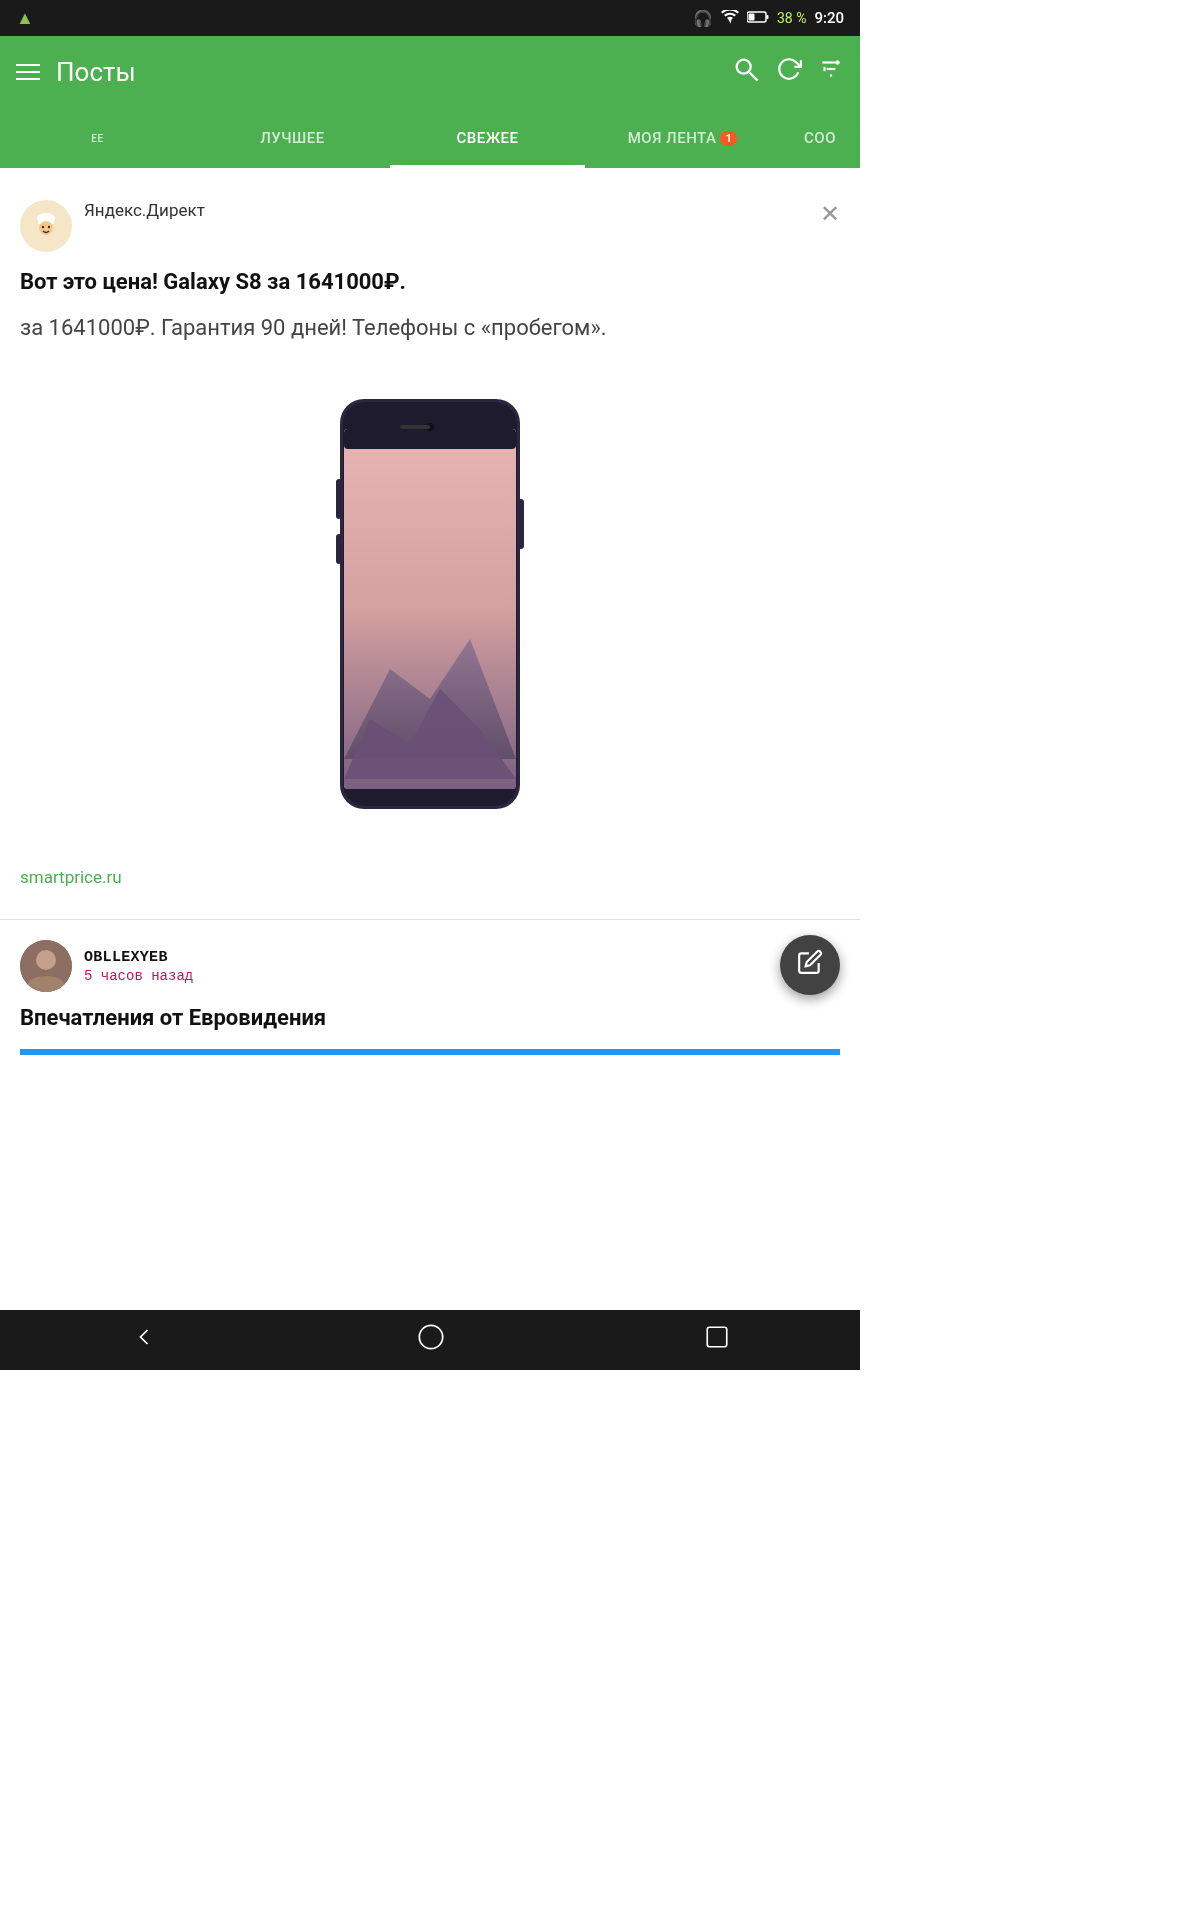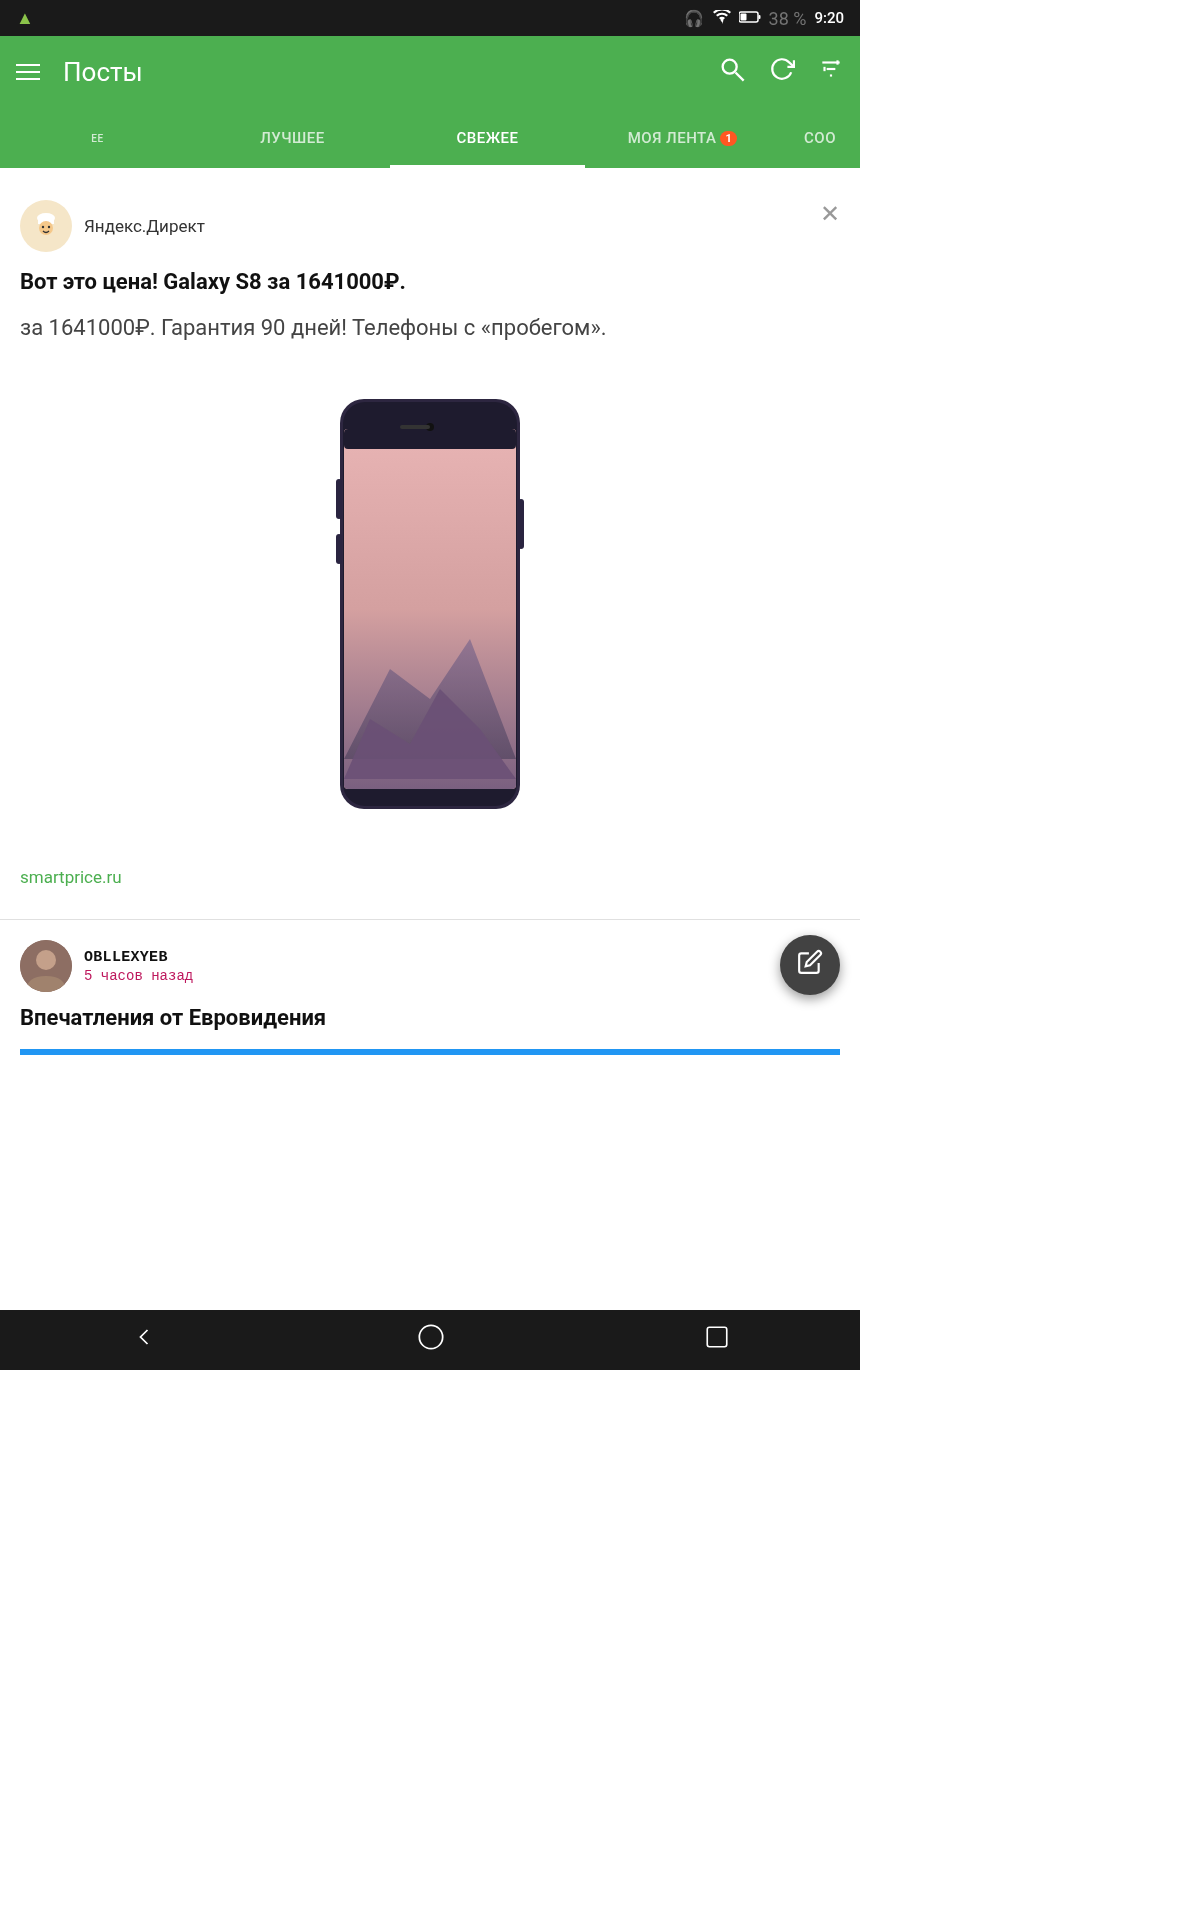--- a/index.html
+++ b/index.html
@@ -33,21 +33,21 @@
       font-size: 14px;
     }
 
     
     .app-bar {
       height: 72px;
       background: #4caf50;
       display: flex;
       align-items: center;
       padding: 0 16px;
-      gap: 23px;
+      gap: 16px;
     }
     .app-bar-title {
       color: white;
       font-size: 26px;
       font-weight: 400;
       flex: 1;
     }
     .app-bar-icon {
       color: white;
       font-size: 28px;
@@ -117,21 +117,21 @@
 
     
     .ad-card {
       background: white;
       padding: 20px;
       margin: 12px 0 0 0;
       position: relative;
     }
     .ad-header {
       display: flex;
-      align-items: center;
+      align-items: flex-start;
       gap: 12px;
       margin-bottom: 16px;
     }
     .ad-avatar {
       width: 52px;
       height: 52px;
       border-radius: 50%;
       background: #f5e6c8;
       display: flex;
       align-items: center;
@@ -313,21 +313,21 @@
       </svg>
     </span>
 
     <span>
       <svg width="22" height="12" viewBox="0 0 22 12" fill="white">
         <rect x="0" y="1" width="19" height="10" rx="2" ry="2" stroke="white" stroke-width="1.5" fill="none"></rect>
         <rect x="1.5" y="2.5" width="6" height="7" rx="1" fill="white"></rect>
         <rect x="19.5" y="4" width="2" height="4" rx="1" fill="white"></rect>
       </svg>
     </span>
-    <span style="color:#737373;font-size:18px;">38 %</span>
+    <span style="color:#bef264;font-size:14px;">38 %</span>
     <span style="color:white;font-size:15px;font-weight:500;">9:20</span>
   </div>
 </div>
 
 <div class="app-bar">
   <div class="hamburger-icon">
     <span></span>
       <span></span>
       <span></span>
   </div>

